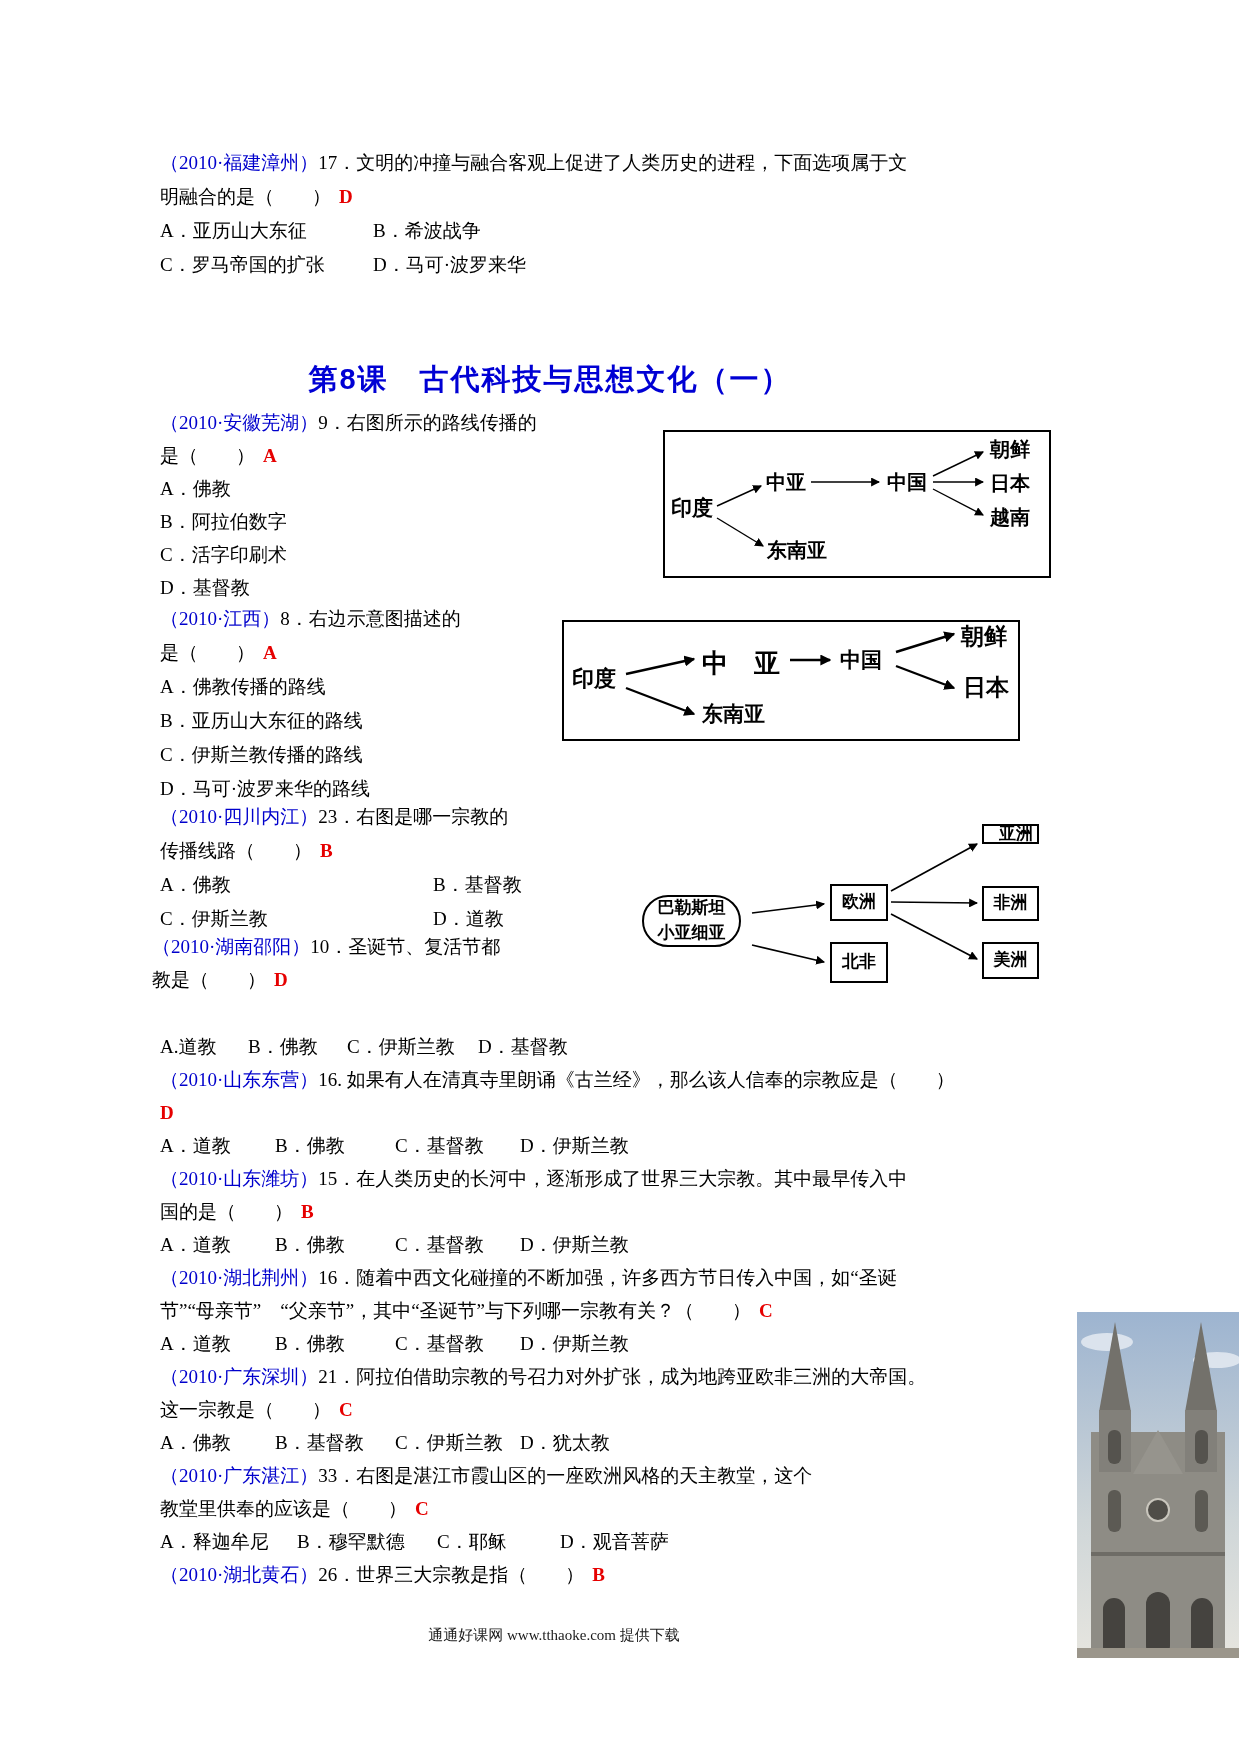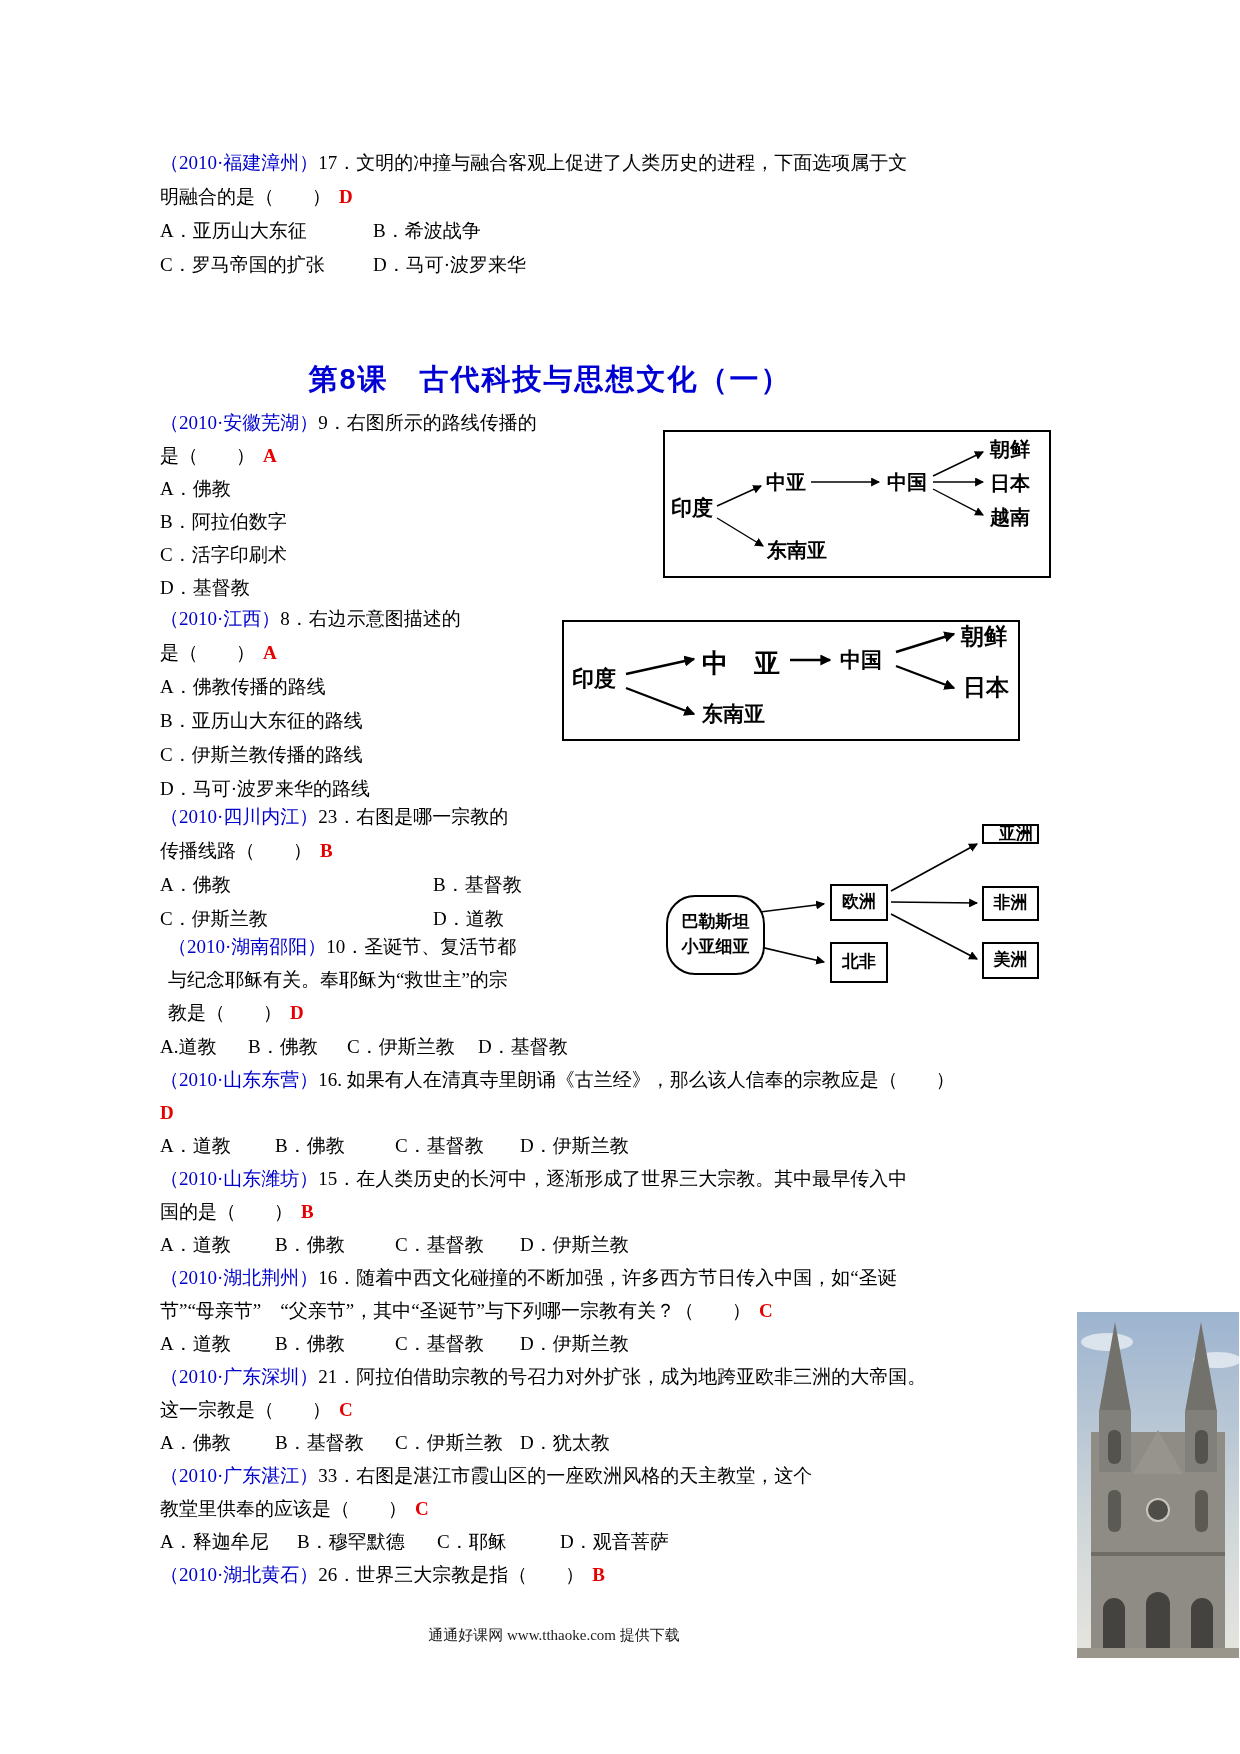--- a/index.html
+++ b/index.html
@@ -137,34 +137,33 @@
       <marker id="m3" viewBox="0 0 8 8" refX="7" refY="4" markerWidth="9" markerHeight="9" markerUnits="userSpaceOnUse" orient="auto">
           <path d="M0,0 L8,4 L0,8 z" fill="#000"></path>
         </marker>
     </defs>
     <line x1="112" y1="100" x2="184" y2="91" stroke="#000" stroke-width="1.7" marker-end="url(#m3)"></line>
     <line x1="112" y1="132" x2="184" y2="149" stroke="#000" stroke-width="1.7" marker-end="url(#m3)"></line>
     <line x1="251" y1="78" x2="337" y2="31" stroke="#000" stroke-width="1.7" marker-end="url(#m3)"></line>
     <line x1="251" y1="89" x2="337" y2="90" stroke="#000" stroke-width="1.7" marker-end="url(#m3)"></line>
     <line x1="251" y1="101" x2="337" y2="146" stroke="#000" stroke-width="1.7" marker-end="url(#m3)"></line>
   </svg>
-  <div class="dbox" style="left:26px;top:82px;width:99px;height:80px;border-radius:29px;">
+  <div class="dbox" style="left:2px;top:82px;width:99px;height:52px;border-radius:29px;">
     <span>巴勒斯坦</span>
     <span>小亚细亚</span>
   </div>
   <div class="dbox" style="left:190px;top:71px;width:58px;height:37px;">欧洲</div>
   <div class="dbox" style="left:190px;top:129px;width:58px;height:41px;">北非</div>
   <div class="dbox" style="left:342px;top:11px;width:57px;height:20px;padding-left:11px;">亚洲</div>
   <div class="dbox" style="left:342px;top:73px;width:57px;height:35px;">非洲</div>
   <div class="dbox" style="left:342px;top:129px;width:57px;height:37px;">美洲</div>
 </div>
 
-<div class="sec" style="left:168px;top:930px;width:470px;line-height:33px;">
+<div class="sec" style="left:152px;top:930px;width:470px;line-height:33px;">
   <div class="ln"><span class="src">（2010·湖南邵阳）</span><span>10．圣诞节、复活节都</span></div>
-  <div class="ln">与纪念耶稣有关。奉耶稣为“救世主”的宗</div>
   <div class="ln"><span>教是（　　）</span><span class="ans">D</span></div>
 </div>
 
 <div class="sec" style="left:160px;top:1030px;width:930px;line-height:33px;">
   <div class="ln orow cols-p1"><span>A.道教</span><span>B．佛教</span><span>C．伊斯兰教</span><span>D．基督教</span></div>
 
   <div class="ln"><span class="src">（2010·山东东营）</span><span>16. 如果有人在清真寺里朗诵《古兰经》，那么该人信奉的宗教应是（　　）</span></div>
   <div class="ln"><span class="ans ml0">D</span></div>
   <div class="ln orow cols-p2"><span>A．道教</span><span>B．佛教</span><span>C．基督教</span><span>D．伊斯兰教</span></div>
 

